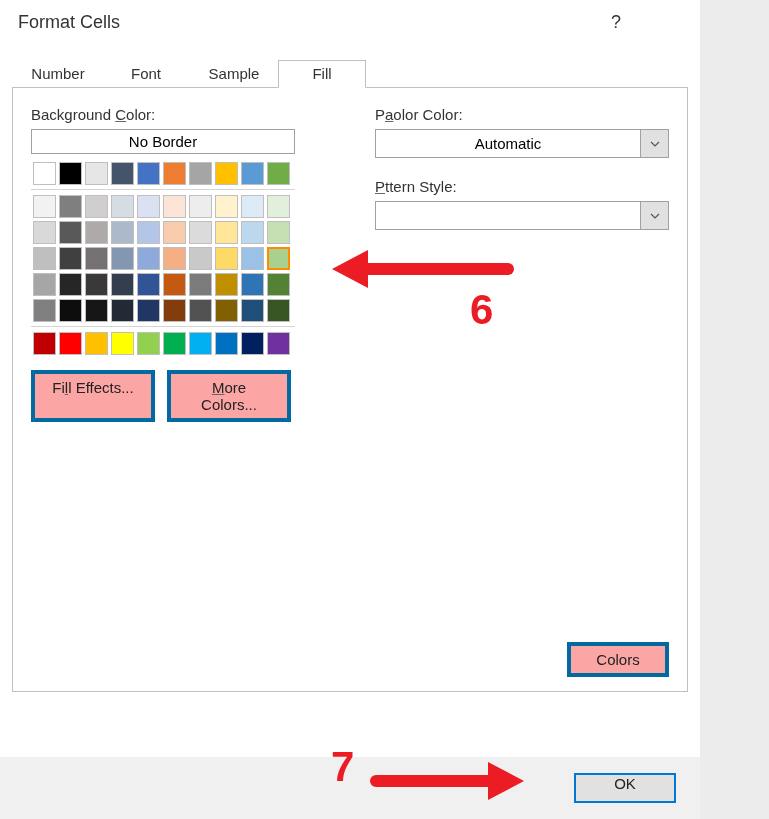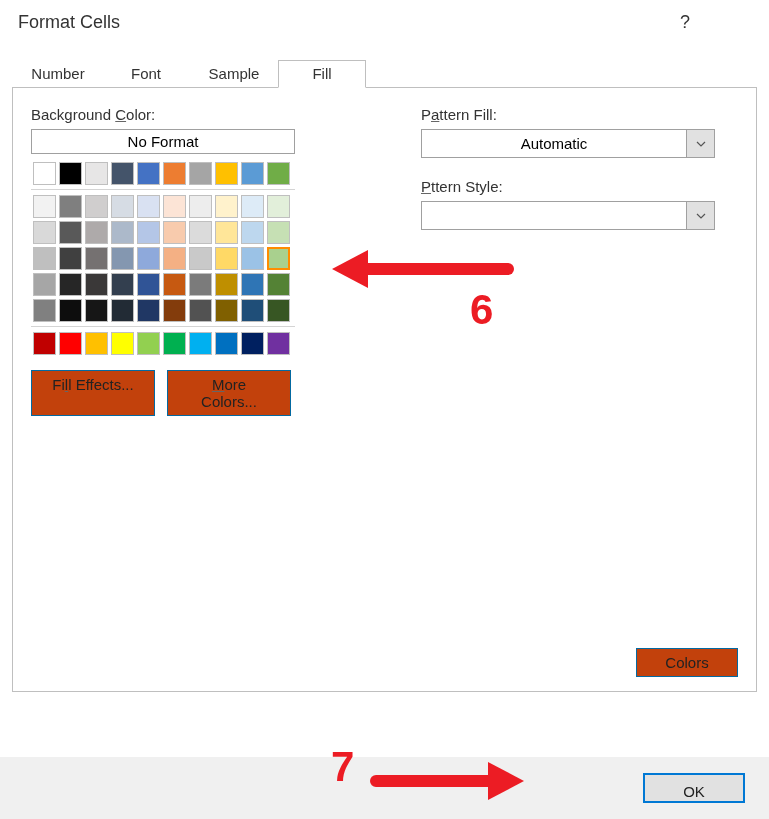--- a/index.html
+++ b/index.html
@@ -1,17 +1,17 @@
 <!DOCTYPE html>
 <html><head>
 <meta charset="utf-8">
 <style>
   * { box-sizing: border-box; margin: 0; padding: 0; font-family: "Segoe UI", Tahoma, sans-serif; }
   body { background: #ececec; width: 769px; height: 819px; position: relative; overflow: hidden; }
-  .dialog { width: 769px; height: 819px; background: #fff; position: relative; }
+  .dialog { width: 700px; height: 819px; background: #fff; position: relative; }
   
   .titlebar { display: flex; align-items: flex-start; padding: 12px 18px 0 18px; height: 50px; }
   .title { font-size: 18px; color: #333; flex: 1 1 auto; }
   .titlebar-icon { width: 44px; text-align: center; color: #333; }
   .help-icon { font-size: 18px; }
   
   .tabstrip { display: flex; margin: 10px 0 0 14px; height: 28px; }
   .tab { border: 1px solid transparent; border-bottom: none; font-size: 15px; color: #333; padding: 4px 0; text-align: center; width: 88px; cursor: default; }
   .tab.active { border: 1px solid #bfbfbf; border-bottom: 1px solid #fff; background: #fff; position: relative; z-index: 2; }
   
@@ -22,39 +22,39 @@
   .label { font-size: 15px; color: #333; margin-bottom: 6px; }
   .underline { text-decoration: underline; text-decoration-color: #666; }
   
   .nocolor { width: 264px; height: 25px; border: 1px solid #a0a0a0; font-size: 15px; display: flex; align-items: center; justify-content: center; margin-bottom: 6px; }
   
   .swatch { width: 23px; height: 23px; margin: 1.5px; border: 1px solid #bfbfbf; display: inline-block; vertical-align: top; }
   .swatch.sel { border: 2px solid #ff8c00; }
   .swrow { line-height: 0; white-space: nowrap; }
   .divider { width: 264px; border-top: 1px solid #d4d4d4; margin: 3px 0; }
   
-  .btn { background: #c2410c; border: 1px solid #0369a1; font-size: 15px; color: #222; padding: 5px 14px; text-align: center; cursor: default; }
+  .btn { background: #fca5a5; border: 4px solid #0369a1; font-size: 15px; color: #222; padding: 5px 14px; text-align: center; cursor: default; }
   .fillbtns { display: flex; gap: 12px; margin-top: 14px; }
   .fillbtns .btn { width: 124px; }
   
   .dropdown { display: flex; width: 294px; height: 29px; border: 1px solid #a0a0a0; margin-bottom: 20px; }
   .dropdown .dd-text { flex: 1; display: flex; align-items: center; justify-content: center; font-size: 15px; }
   .dropdown .dd-btn { width: 28px; background: #e1e1e1; border-left: 1px solid #a0a0a0; display: flex; align-items: center; justify-content: center; }
   .dd-btn svg { width: 10px; height: 6px; }
   
   .sample-group { position: absolute; left: 18px; right: 18px; bottom: 60px; }
   .fieldset { border: 1px solid #d4d4d4; position: relative; padding: 16px 12px 12px 12px; }
   .legend { position: absolute; top: -11px; left: 8px; background: #fff; padding: 0 4px; font-size: 15px; color: #333; }
   .sample-box { height: 78px; background: #a9d08e; }
   
   .clear-row { position: absolute; right: 18px; bottom: 14px; }
   .clear-row .btn { width: 102px; }
   
   .footer { position: absolute; left: 0; right: 0; bottom: 0; height: 62px; background: #f0f0f0; display: flex; align-items: center; justify-content: flex-end; padding-right: 24px; gap: 14px; }
-  .footer .btn { width: 102px; height: 30px; padding: 8px; }
+  .footer .btn { width: 102px; height: 30px; padding: 0; }
   .btn.primary { background: #e1e1e1; border: 2px solid #0078d4; }
   
   .anno { position: absolute; pointer-events: none; z-index: 50; color: #ec1c24; }
   .anno-num { font-size: 42px; font-weight: 700; font-family: Arial, sans-serif; }
 </style>
 </head>
 <body>
 
 <div class="dialog">
 
@@ -75,21 +75,21 @@
     <div class="tab">Sample</div>
     <div class="tab active">Fill</div>
   </div>
 
   <div class="tabbody">
     <div class="cols">
       <div class="col-left">
         <div class="label">
           <span>Background </span><span class="underline">C</span><span>olor:</span>
         </div>
-        <div class="nocolor">No Format</div>
+        <div class="nocolor">No Border</div>
 
         <div id="theme-row1">
             <div class="swrow"><span class="swatch" style="background: rgb(255, 255, 255);"></span><span class="swatch" style="background: rgb(0, 0, 0);"></span><span class="swatch" style="background: rgb(231, 230, 230);"></span><span class="swatch" style="background: rgb(68, 84, 106);"></span><span class="swatch" style="background: rgb(68, 114, 196);"></span><span class="swatch" style="background: rgb(237, 125, 49);"></span><span class="swatch" style="background: rgb(165, 165, 165);"></span><span class="swatch" style="background: rgb(255, 192, 0);"></span><span class="swatch" style="background: rgb(91, 155, 213);"></span><span class="swatch" style="background: rgb(112, 173, 71);"></span></div>
           </div>
         <div class="divider"></div>
         <div id="theme-grid">
             <div class="swrow"><span class="swatch" style="background: rgb(242, 242, 242);"></span><span class="swatch" style="background: rgb(127, 127, 127);"></span><span class="swatch" style="background: rgb(208, 206, 206);"></span><span class="swatch" style="background: rgb(214, 220, 228);"></span><span class="swatch" style="background: rgb(217, 225, 242);"></span><span class="swatch" style="background: rgb(252, 228, 214);"></span><span class="swatch" style="background: rgb(237, 237, 237);"></span><span class="swatch" style="background: rgb(255, 242, 204);"></span><span class="swatch" style="background: rgb(221, 235, 247);"></span><span class="swatch" style="background: rgb(226, 239, 218);"></span></div>
             <div class="swrow"><span class="swatch" style="background: rgb(217, 217, 217);"></span><span class="swatch" style="background: rgb(89, 89, 89);"></span><span class="swatch" style="background: rgb(174, 170, 170);"></span><span class="swatch" style="background: rgb(172, 185, 202);"></span><span class="swatch" style="background: rgb(180, 198, 231);"></span><span class="swatch" style="background: rgb(248, 203, 173);"></span><span class="swatch" style="background: rgb(219, 219, 219);"></span><span class="swatch" style="background: rgb(255, 230, 153);"></span><span class="swatch" style="background: rgb(189, 215, 238);"></span><span class="swatch" style="background: rgb(198, 224, 180);"></span></div>
             <div class="swrow"><span class="swatch" style="background: rgb(191, 191, 191);"></span><span class="swatch" style="background: rgb(64, 64, 64);"></span><span class="swatch" style="background: rgb(117, 113, 113);"></span><span class="swatch" style="background: rgb(132, 151, 176);"></span><span class="swatch" style="background: rgb(142, 169, 219);"></span><span class="swatch" style="background: rgb(244, 176, 132);"></span><span class="swatch" style="background: rgb(201, 201, 201);"></span><span class="swatch" style="background: rgb(255, 217, 102);"></span><span class="swatch" style="background: rgb(155, 194, 230);"></span><span class="swatch sel" style="background: rgb(169, 208, 142);"></span></div>
             <div class="swrow"><span class="swatch" style="background: rgb(166, 166, 166);"></span><span class="swatch" style="background: rgb(38, 38, 38);"></span><span class="swatch" style="background: rgb(58, 56, 56);"></span><span class="swatch" style="background: rgb(51, 63, 79);"></span><span class="swatch" style="background: rgb(48, 84, 150);"></span><span class="swatch" style="background: rgb(198, 89, 17);"></span><span class="swatch" style="background: rgb(123, 123, 123);"></span><span class="swatch" style="background: rgb(191, 143, 0);"></span><span class="swatch" style="background: rgb(47, 117, 181);"></span><span class="swatch" style="background: rgb(84, 130, 53);"></span></div>
@@ -105,21 +105,21 @@
             <span>Fi</span><span class="underline">l</span><span>l Effects...</span>
           </div>
           <div class="btn">
             <span class="underline">M</span><span>ore Colors...</span>
           </div>
         </div>
       </div>
 
       <div class="col-right">
         <div class="label">
-          <span>P</span><span class="underline">a</span><span>ttern Fill:</span>
+          <span>P</span><span class="underline">a</span><span>olor Color:</span>
         </div>
         <div class="dropdown">
           <div class="dd-text">Automatic</div>
           <div class="dd-btn">
               <svg viewBox="0 0 10 6">
                 <path d="M1 1 L5 5 L9 1" fill="none" stroke="#555" stroke-width="1.2"></path>
               </svg>
             </div>
         </div>
         <div class="label">

